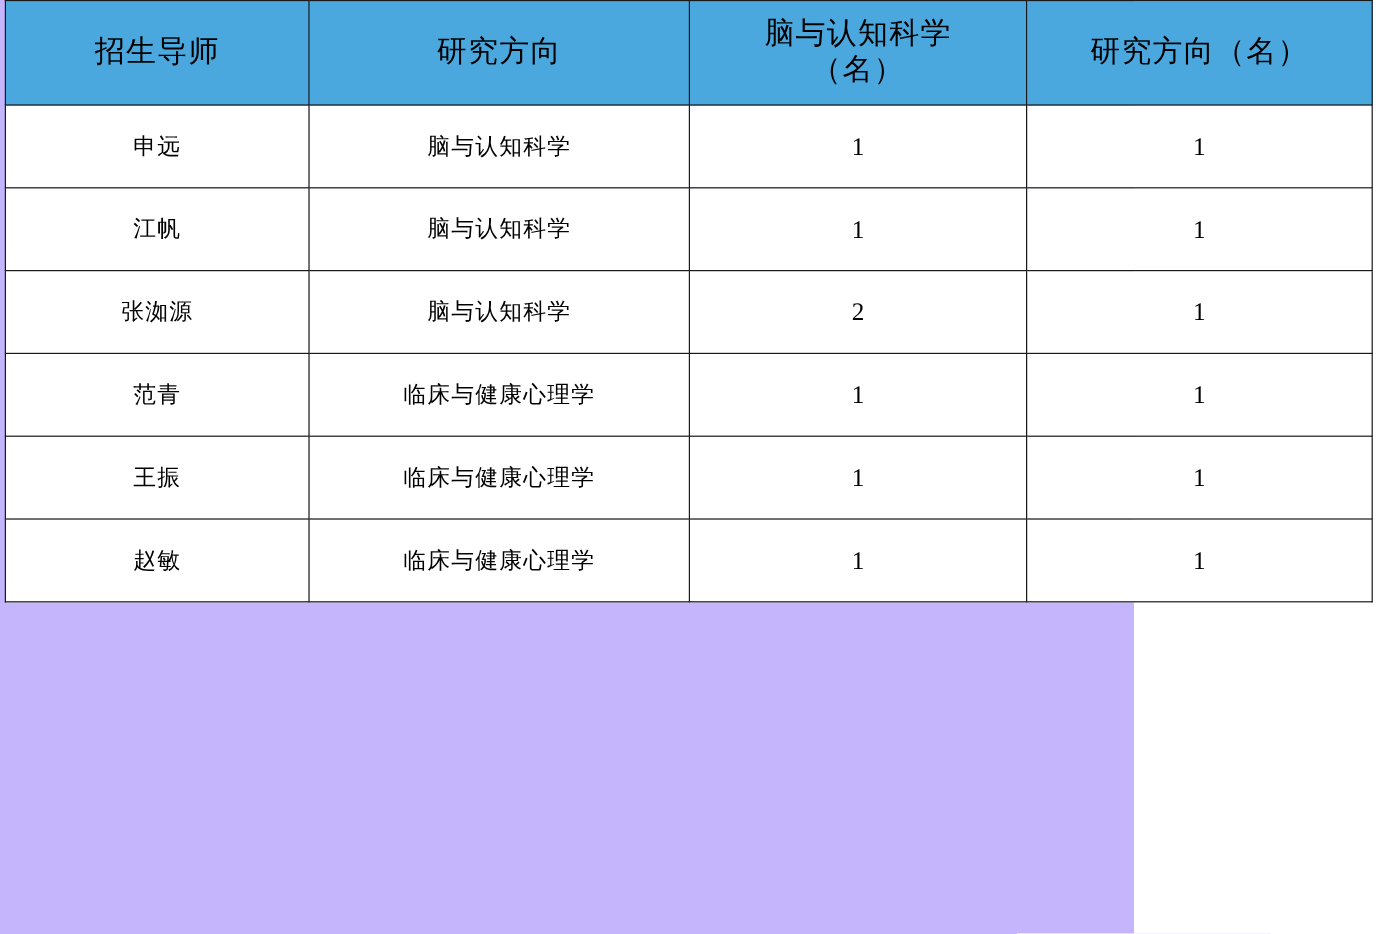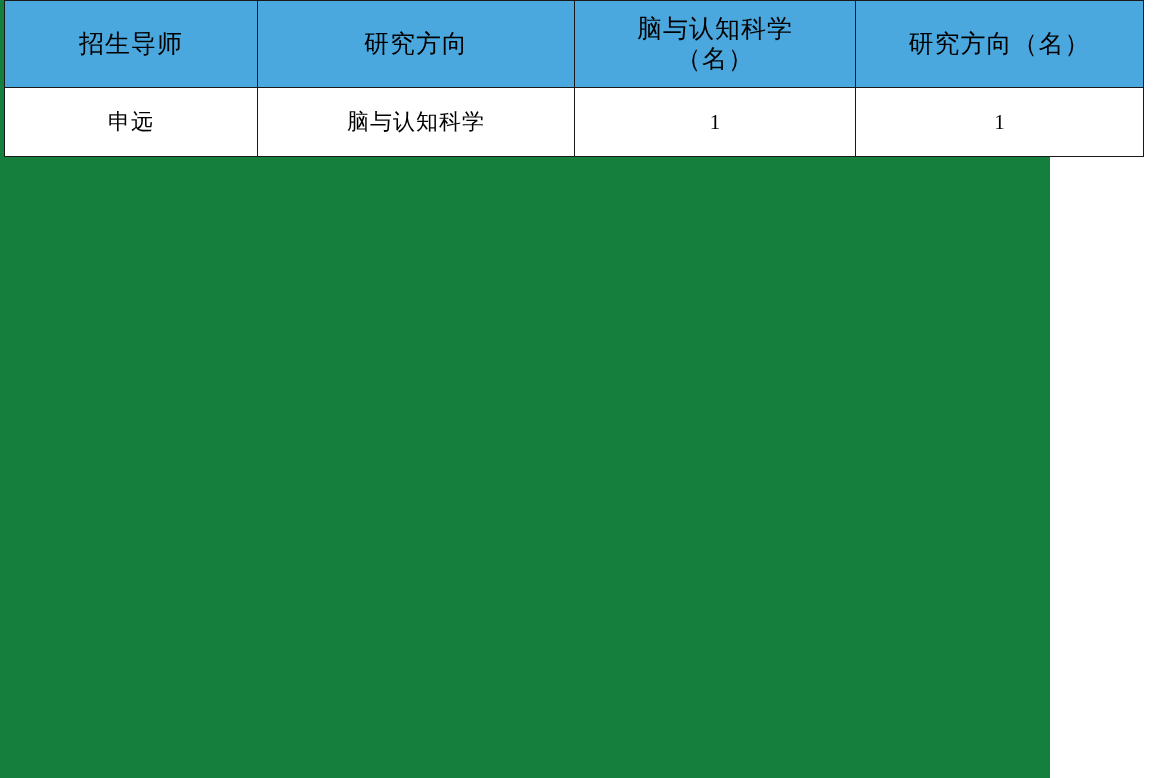--- a/index.html
+++ b/index.html
@@ -7,25 +7,25 @@
     padding: 0;
     background: #ffffff;
   }
   body {
     width: 1155px;
     height: 778px;
     font-family: "Liberation Serif", "DejaVu Serif", serif;
     color: #000000;
   }
   .sheet {
-    width: 1050px;
+    width: 945px;
     height: 778px;
     box-sizing: border-box;
     padding: 0;
-    background: #15803d;
+    background: #c4b5fd;
   }
   table.admissions {
     border-collapse: collapse;
     table-layout: fixed;
     width: 1139px;
     margin: 0 0 0 4px;
   }
   table.admissions col.c0 { width: 253px; }
   table.admissions col.c1 { width: 317px; }
   table.admissions col.c2 { width: 281px; }
@@ -42,21 +42,21 @@
   table.admissions thead th {
     background: #4aa8de;
     color: #000000;
     height: 86px;
     font-size: 25px;
     line-height: 1.25;
     letter-spacing: 1px;
   }
   table.admissions tbody td {
     height: 68px;
-    font-size: 22px;
+    font-size: 19px;
     letter-spacing: 1px;
     background: #ffffff;
   }
   table.admissions tbody td.num {
     font-size: 21px;
     letter-spacing: 0;
   }
   .hdr-two-line {
     display: block;
     line-height: 1.22;
@@ -90,15 +90,45 @@
         </th>
       </tr>
     </thead>
     <tbody>
       <tr>
         <td>申远</td>
         <td>脑与认知科学</td>
         <td class="num">1</td>
         <td class="num">1</td>
       </tr>
+      <tr>
+        <td>江帆</td>
+        <td>脑与认知科学</td>
+        <td class="num">1</td>
+        <td class="num">1</td>
+      </tr>
+      <tr>
+        <td>张洳源</td>
+        <td>脑与认知科学</td>
+        <td class="num">2</td>
+        <td class="num">1</td>
+      </tr>
+      <tr>
+        <td>范青</td>
+        <td>临床与健康心理学</td>
+        <td class="num">1</td>
+        <td class="num">1</td>
+      </tr>
+      <tr>
+        <td>王振</td>
+        <td>临床与健康心理学</td>
+        <td class="num">1</td>
+        <td class="num">1</td>
+      </tr>
+      <tr>
+        <td>赵敏</td>
+        <td>临床与健康心理学</td>
+        <td class="num">1</td>
+        <td class="num">1</td>
+      </tr>
     </tbody>
   </table>
 </div>
 
 </body></html>

